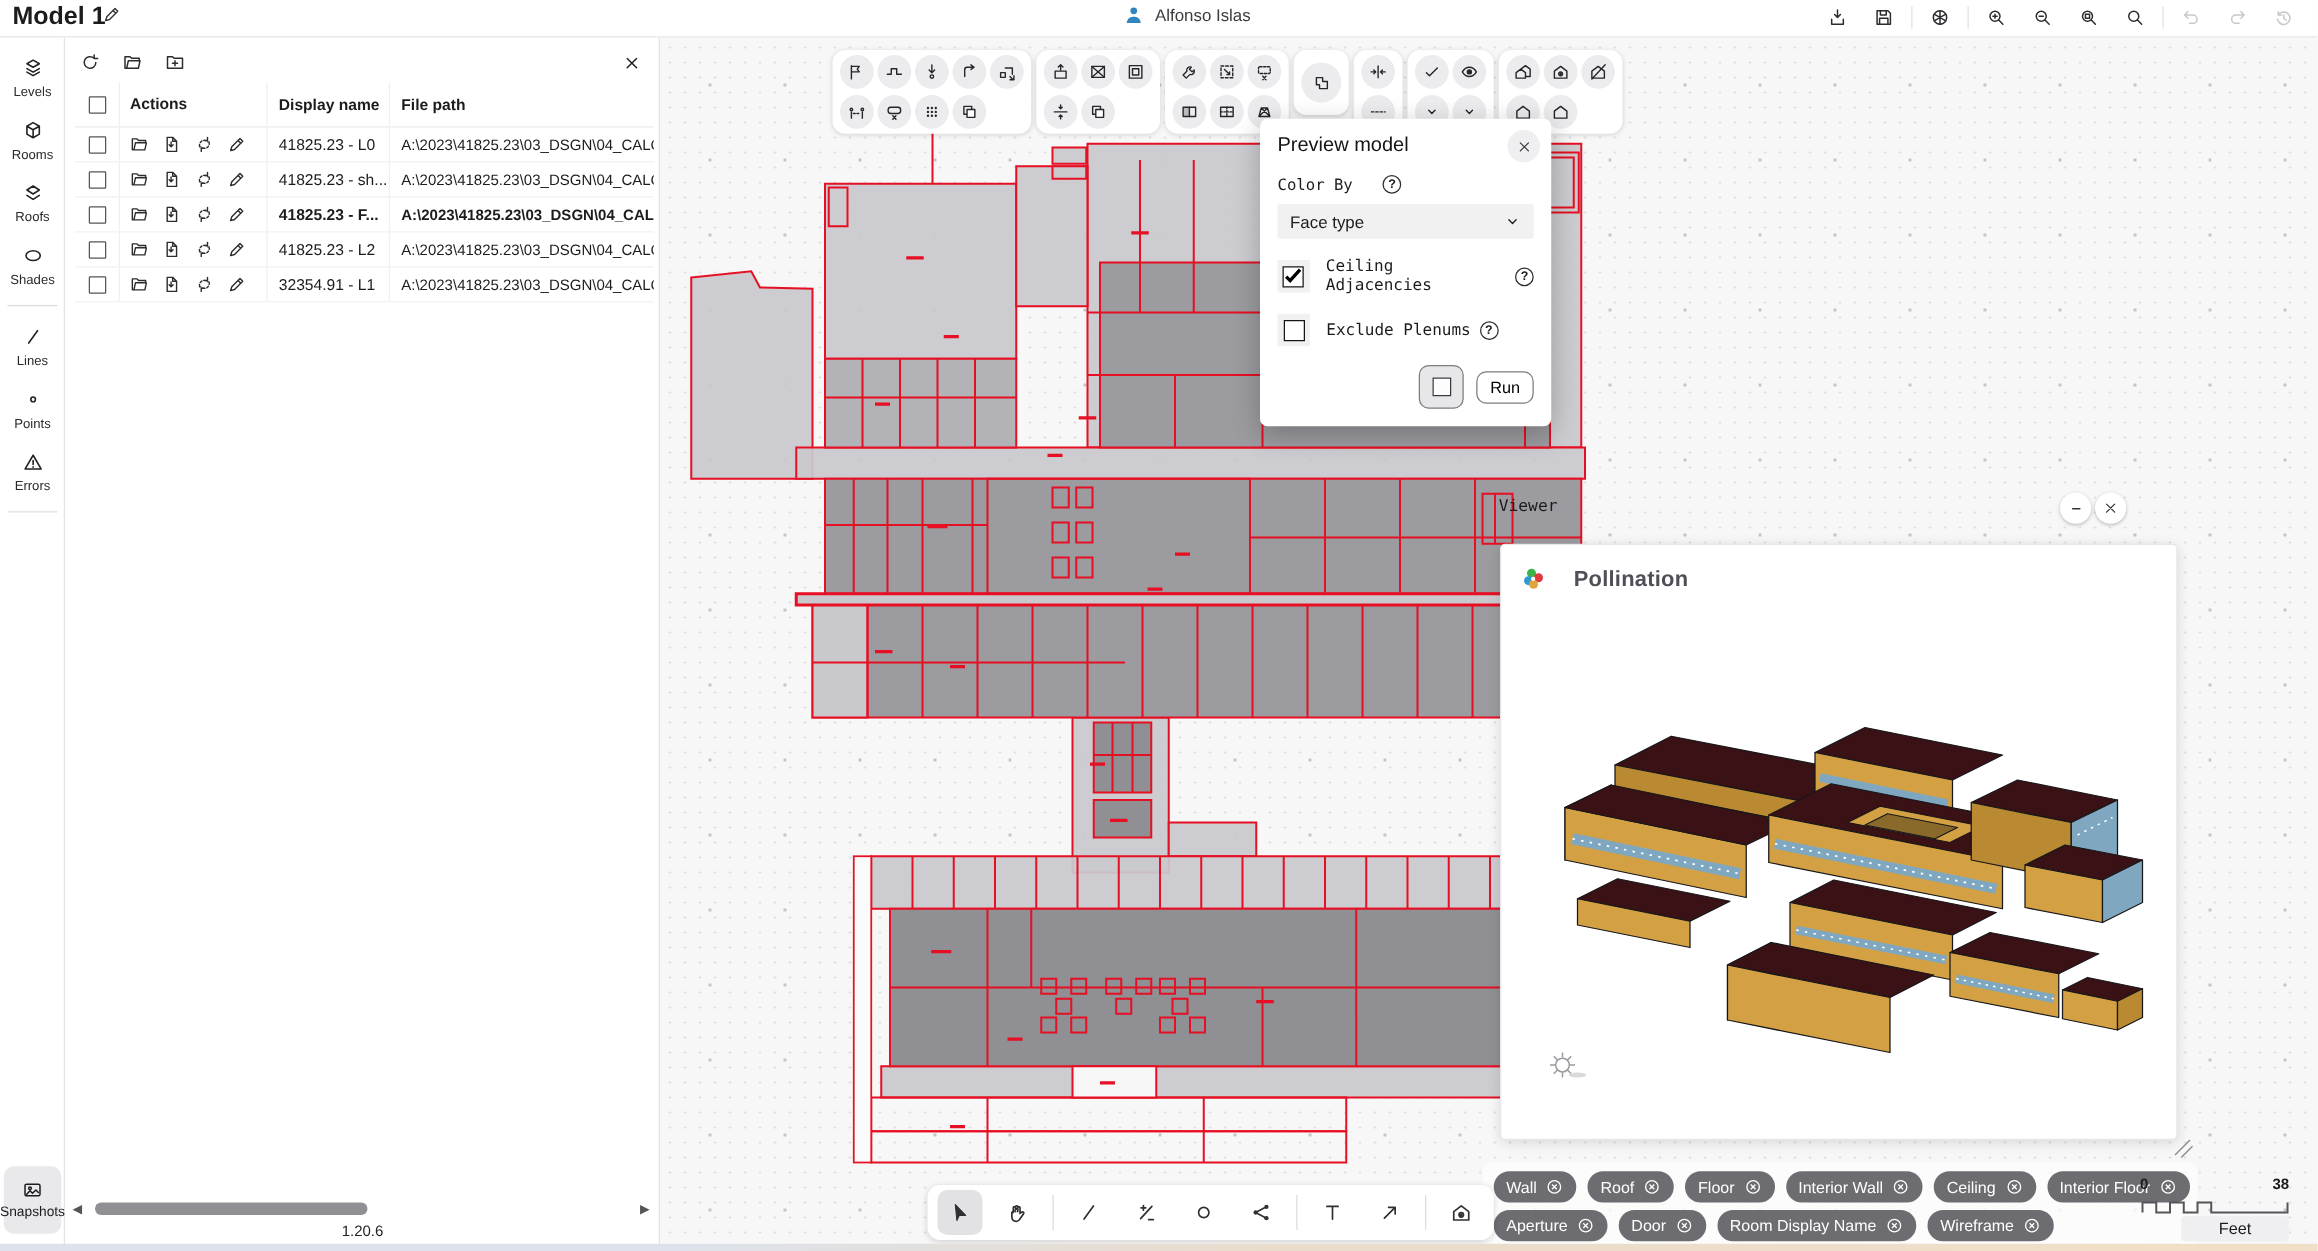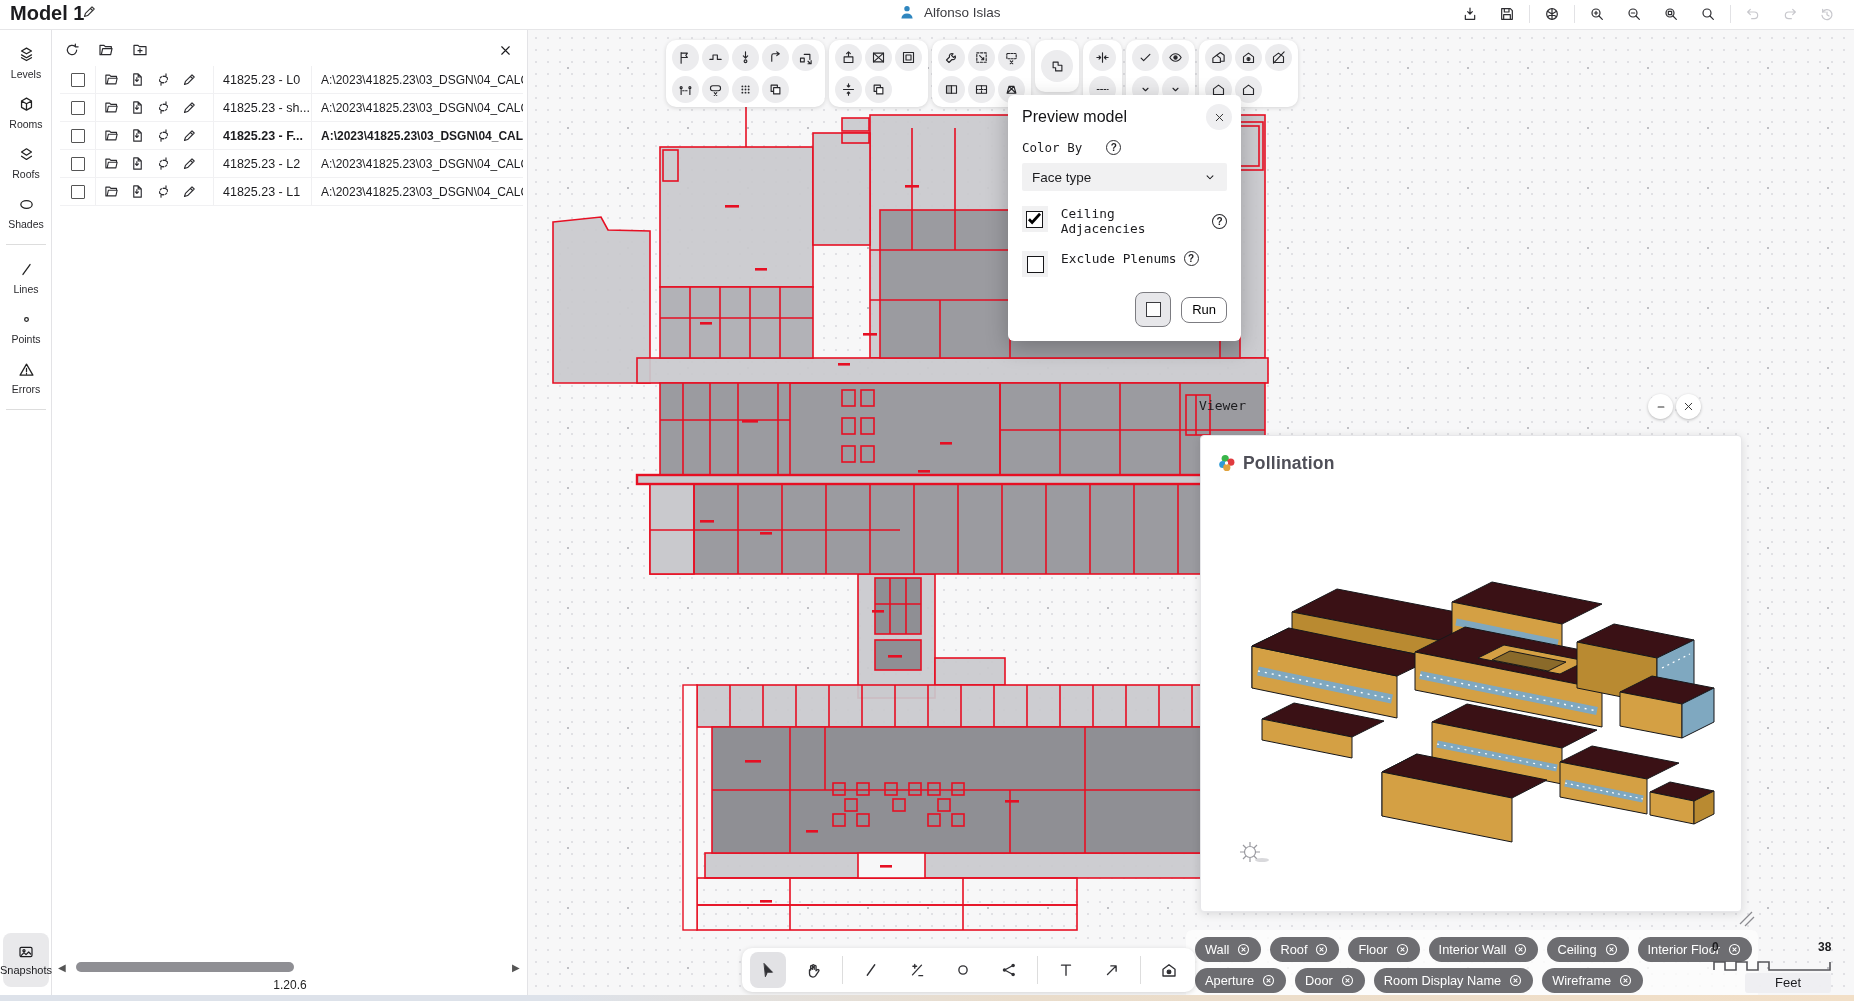--- a/index.html
+++ b/index.html
@@ -83,40 +83,40 @@
   #dlg-title { font-size:16px; color:#141417; }
   #dlg-close { position:absolute; right:9px; top:9px; width:26px; height:26px; border-radius:50%;
     background:#efeff1; display:flex; align-items:center; justify-content:center; cursor:pointer; color:#333; }
   .mono { font-family:"DejaVu Sans Mono", monospace; }
   #colorby-row { margin-top:14px; display:flex; align-items:center; gap:24px; font-size:12.5px; }
   .qmark { width:15px; height:15px; border:1.3px solid #2d2d31; border-radius:50%; font-size:10px;
     display:inline-flex; align-items:center; justify-content:center; font-weight:bold; }
   #colorby-select { margin-top:8px; height:28px; background:#f1f1f2; border-radius:2px; display:flex;
     align-items:center; padding:0 10px; font-size:13.5px; cursor:pointer; }
   #colorby-select .chev { margin-left:auto; }
-  .chk-row { margin-top:15px; display:flex; align-items:flex-start; gap:13px; }
+  .chk-row { margin-top:15px; display:flex; align-items:center; gap:13px; }
   .chk-pad { width:26px; height:26px; background:#f1f1f2; display:flex; align-items:center; justify-content:center; cursor:pointer; }
   .chk-box { width:17px; height:17px; border:1.7px solid #161619; background:#fff; position:relative; }
   .chk-box svg { position:absolute; left:-2px; top:-3px; width:19px; height:19px; stroke:#000; stroke-width:3.4; fill:none; }
   .chk-lbl { font-size:12.8px; display:flex; align-items:center; gap:7px; }
   #dlg-buttons { margin-top:15px; display:flex; justify-content:flex-end; gap:10px; align-items:center; }
   #stop-btn { width:36px; height:35px; background:#e7e7ea; border:1.3px solid #7c7c81; border-radius:8px;
     display:flex; align-items:center; justify-content:center; cursor:pointer; }
   #stop-btn .sq { width:15px; height:15px; border:1.6px solid #3a3a3e; background:#fdfdfd; }
   #run-btn { min-width:44px; height:26px; background:#fff; border:1.3px solid #7c7c81; border-radius:8px;
     font-size:13px; padding:0 10px; cursor:pointer; font-family:"Liberation Sans",sans-serif; }
 
   
   #viewer-title { position:absolute; left:1199px; top:398px; font-size:13px; z-index:10; }
   .win-btn { position:absolute; top:394px; width:25px; height:25px; border-radius:50%; background:#fff;
     box-shadow:0 1px 3px rgba(0,0,0,.25); display:flex; align-items:center; justify-content:center;
     z-index:12; cursor:pointer; color:#333; }
   #viewer-card { position:absolute; left:1200px; top:435px; width:542px; height:477px; background:#fff;
     border:1px solid #e7e7ea; border-radius:4px; box-shadow:0 2px 10px rgba(0,0,0,.12); z-index:10; }
-  #brand { position:absolute; left:16px; top:16px; display:flex; align-items:center; gap:4px; }
+  #brand { position:absolute; left:16px; top:16px; display:flex; align-items:center; gap:20px; }
   #brand .word { font-size:17.5px; font-weight:bold; color:#4f4f58; letter-spacing:.2px; }
   #building-svg { position:absolute; left:0; top:0; z-index:11; pointer-events:none; }
 
   
   #legend-panel { position:absolute; left:1186px; top:930px; width:572px; height:71px;
     background:rgba(252,252,253,.82); border-radius:6px; z-index:15; padding:7px 0 0 9px; }
   .lrow { display:flex; gap:9px; margin-bottom:6px; }
   .chip { height:25px; background:#6d6d71; color:#fff; border-radius:13px; display:flex; align-items:center;
     gap:7px; padding:0 10px; font-size:12.8px; cursor:pointer; white-space:nowrap; }
   .chip svg { width:15px; height:15px; stroke:#fff; fill:none; stroke-width:1.7; }
@@ -535,20 +535,28 @@
           <use href="#i-folder-add"></use>
         </svg>
       </span>
     </div>
   <div id="panel-close" class="pbtn">
     <svg class="ic" style="width:15px;height:15px">
         <use href="#i-close"></use>
       </svg>
   </div>
   <div id="ftable">
+    <div class="thead">
+      <span class="c-cb">
+          <span class="cb"></span>
+        </span>
+      <span class="c-act hdr">Actions</span>
+      <span class="c-dn" style="font-weight:bold">Display name</span>
+      <span class="c-fp" style="font-weight:bold;font-size:12.5px">File path</span>
+    </div>
     <div>
         <div class="trow">
      <span class="c-cb">
             <span class="cb"></span>
           </span>
      <span class="c-act">
             <span class="abtn">
               <svg class="ic" style="width:15px;height:15px">
                 <use href="#i-folder-open"></use>
               </svg>
@@ -678,21 +686,21 @@
               <svg class="ic" style="width:15px;height:15px">
                 <use href="#i-sync"></use>
               </svg>
             </span>
             <span class="abtn">
               <svg class="ic" style="width:15px;height:15px">
                 <use href="#i-pencil"></use>
               </svg>
             </span>
           </span>
-     <span class="c-dn">41825.23 - L1</span>
+     <span class="c-dn">32354.91 - L1</span>
      <span class="c-fp">A:\2023\41825.23\03_DSGN\04_CALC\</span>
    </div>
       </div>
   </div>
   <div id="hscroll">
     <span class="arr">◀</span>
     <span class="track">
         <span class="thumb"></span>
       </span>
     <span class="arr">▶</span>

